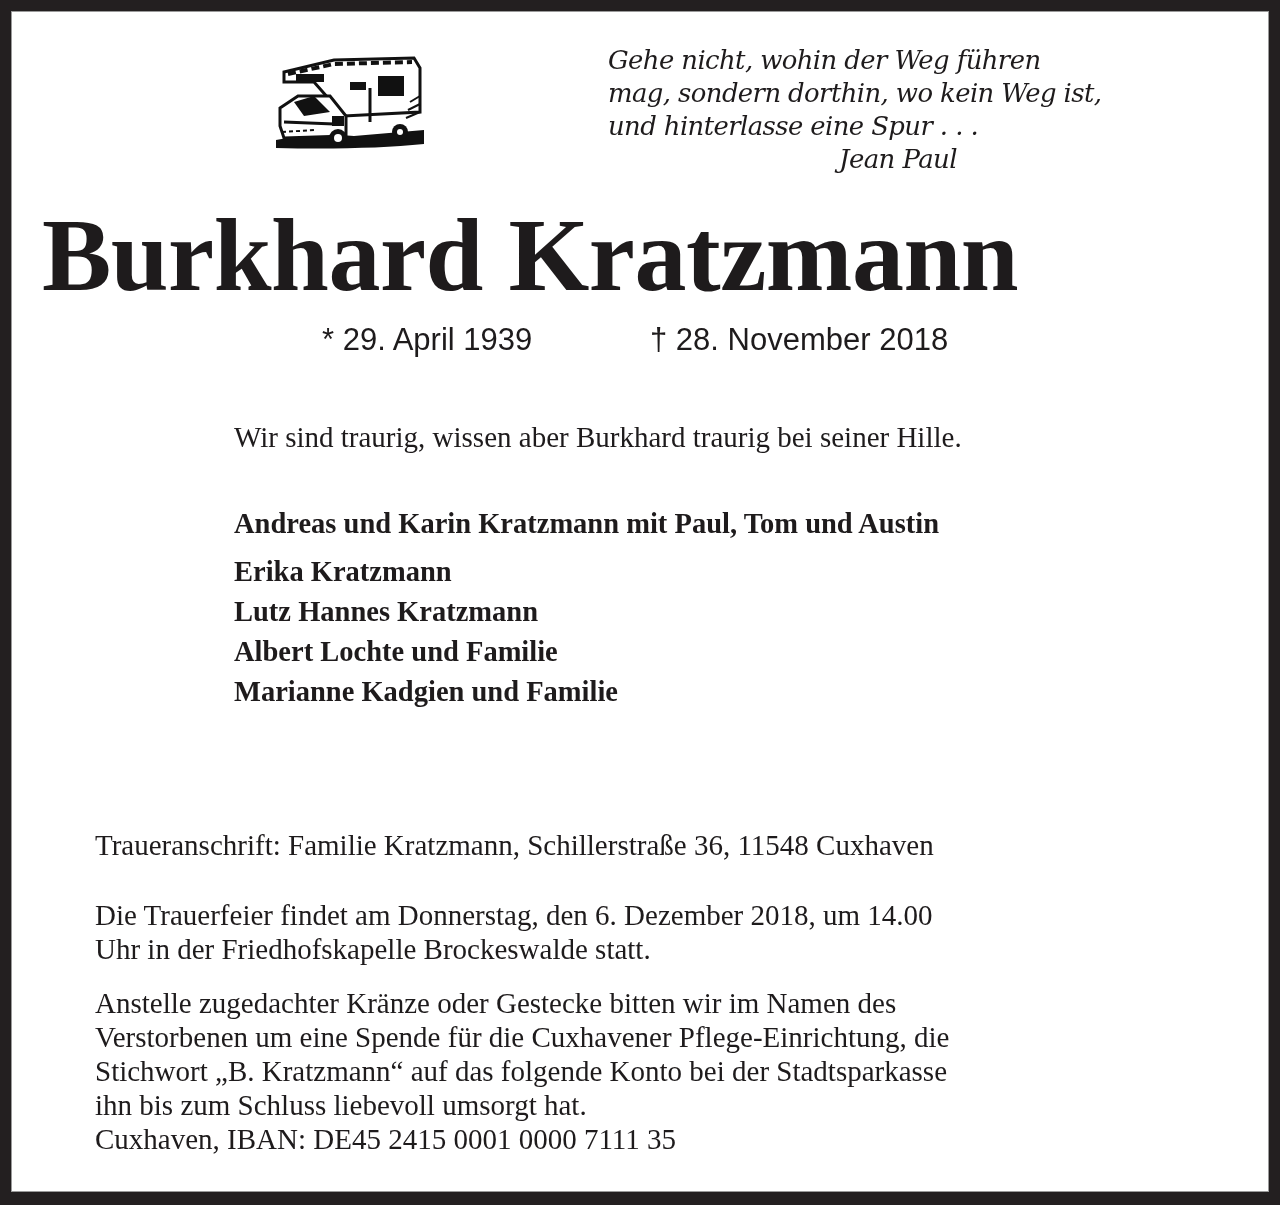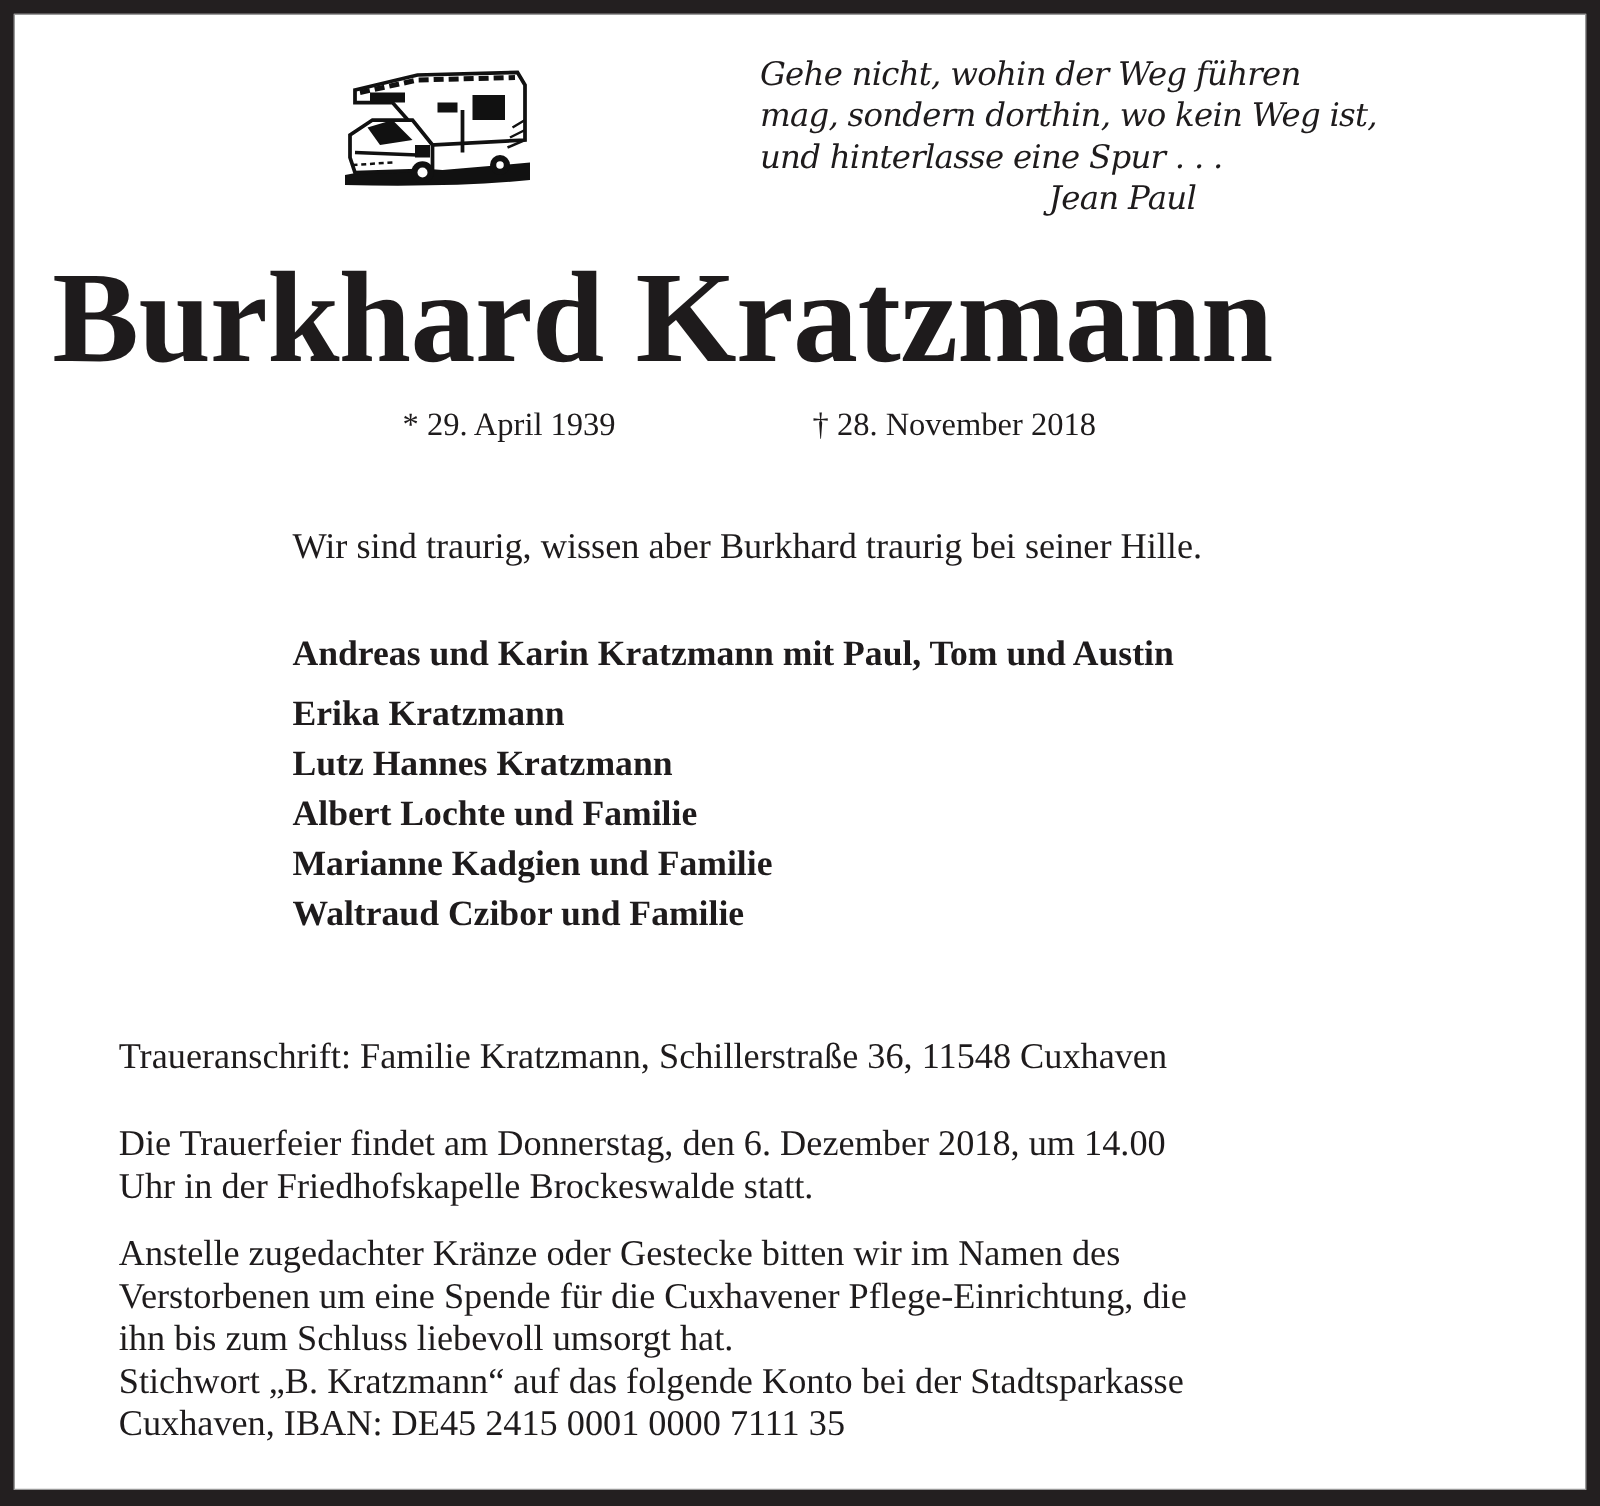--- a/index.html
+++ b/index.html
@@ -32,22 +32,22 @@
     .quote .author { display: block; text-align: center; }
     .name {
       position: absolute; left: 0; width: 1012px; top: 190px;
       text-align: center;
       font-family: "Liberation Serif", serif;
       font-weight: bold; font-size: 104px; line-height: 130px;
       letter-spacing: -0.5px;
       margin-left: 24px;
     }
     .dates {
-      position: absolute; top: 322px; font-size: 26px; line-height: 36px;
-      font-family: Liberation Serif, serif;
+      position: absolute; top: 322px; font-size: 31px; line-height: 36px;
+      font-family: Liberation Sans, sans-serif;
     }
     .body-text {
       font-family: "Liberation Serif", serif;
       font-size: 29px; line-height: 34px;
     }
     .intro { position: absolute; left: 234px; top: 420px; }
     .mourners {
       position: absolute; left: 234px; top: 504px;
       font-family: "Liberation Serif", serif;
       font-weight: bold; font-size: 28.5px;
@@ -107,31 +107,30 @@
 <div class="dates abs" style="left:650px;">† 28. November 2018</div>
 
 <div class="intro abs body-text">Wir sind traurig, wissen aber Burkhard traurig bei seiner Hille.</div>
 
 <div class="mourners">
   <span class="m first">Andreas und Karin Kratzmann mit Paul, Tom und Austin</span>
   <span class="m">Erika Kratzmann</span>
   <span class="m">Lutz Hannes Kratzmann</span>
   <span class="m">Albert Lochte und Familie</span>
   <span class="m">Marianne Kadgien und Familie</span>
-  <span class="m">Waltraud Czibor und Familie</span>
 </div>
 
 <div class="para body-text" style="top:828px;">
   <span class="ln">Traueranschrift: Familie Kratzmann, Schillerstraße 36, 11548 Cuxhaven</span>
 </div>
 
 <div class="para body-text" style="top:898px;">
   <span class="ln">Die Trauerfeier findet am Donnerstag, den 6. Dezember 2018, um 14.00</span>
   <span class="ln">Uhr in der Friedhofskapelle Brockeswalde statt.</span>
 </div>
 
 <div class="para body-text" style="top:986px;">
   <span class="ln">Anstelle zugedachter Kränze oder Gestecke bitten wir im Namen des</span>
   <span class="ln">Verstorbenen um eine Spende für die Cuxhavener Pflege-Einrichtung, die</span>
+  <span class="ln">Stichwort „B. Kratzmann“ auf das folgende Konto bei der Stadtsparkasse</span>
   <span class="ln">ihn bis zum Schluss liebevoll umsorgt hat.</span>
-  <span class="ln">Stichwort „B. Kratzmann“ auf das folgende Konto bei der Stadtsparkasse</span>
   <span class="ln">Cuxhaven, IBAN: DE45 2415 0001 0000 7111 35</span>
 </div>
 
 </body></html>

